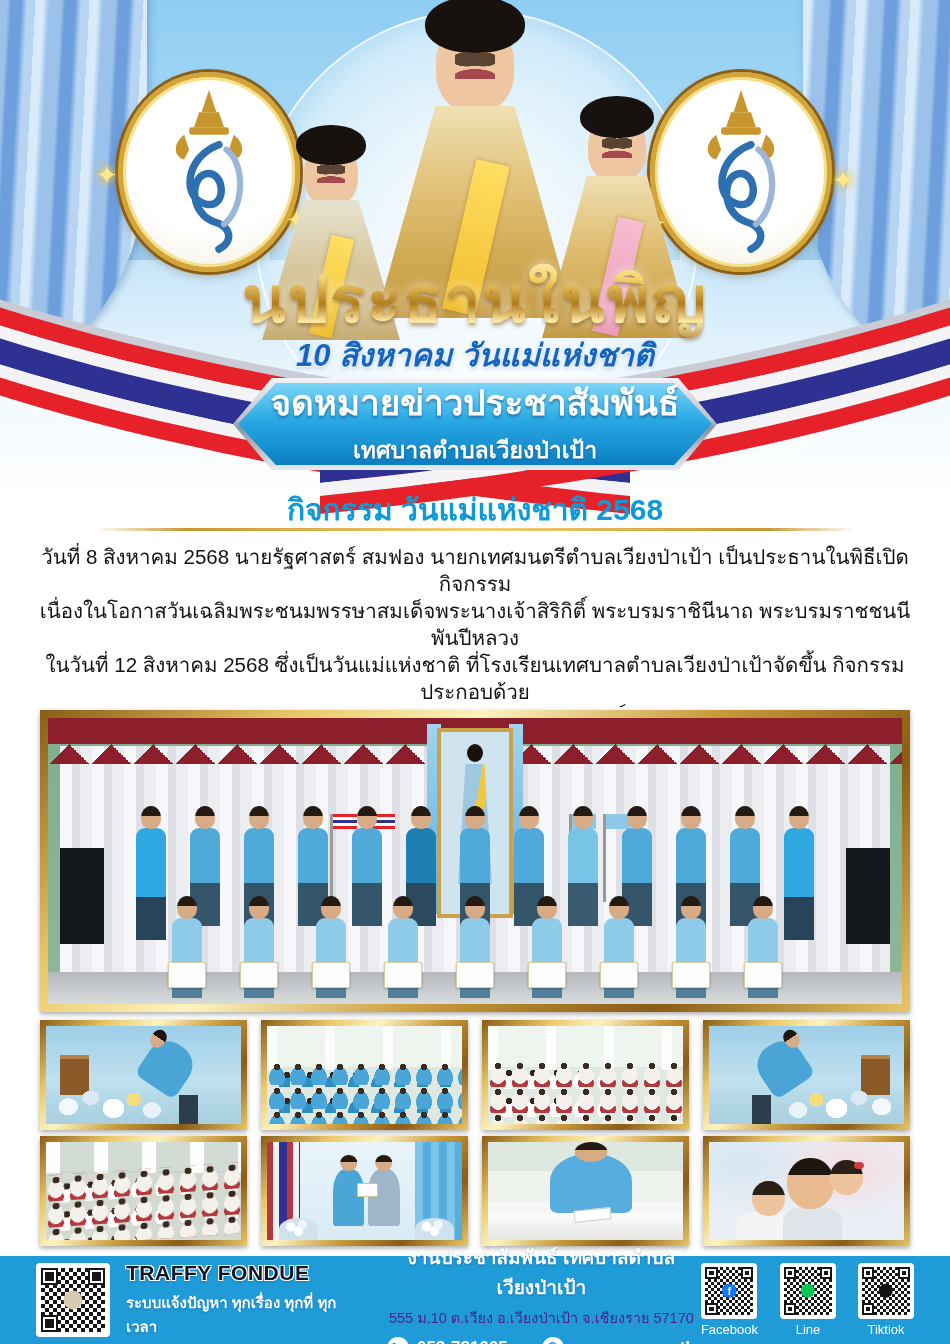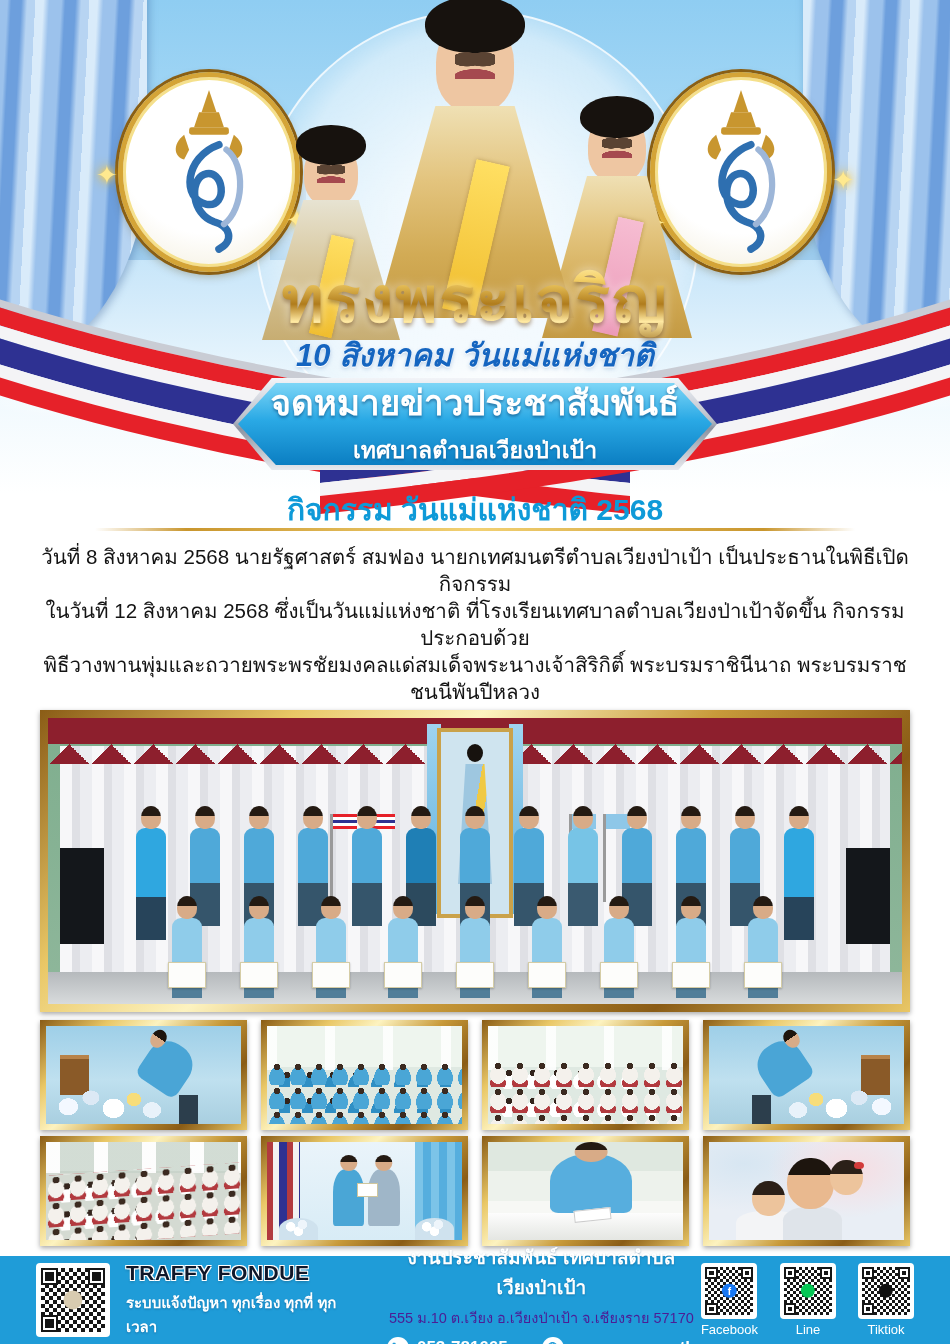--- a/index.html
+++ b/index.html
@@ -309,21 +309,21 @@
     <div class="royal q-center">
       <div class="r-head"></div>
         <div class="r-dress">
           <div class="r-sash"></div>
         </div>
     </div>
   </div>
 
   <div class="clouds"></div>
 
-  <div class="gold-title">ทรงพระเจริญ</div>
+  <div class="gold-title">นประธานในพิญ</div>
   <div class="subtitle">10 สิงหาคม วันแม่แห่งชาติ</div>
 
   <svg class="ribbons" viewBox="0 0 950 250">
     <g>
       <path d="M-5 30 C200 95 430 130 630 150 L630 158 C430 138 200 103 -5 38 Z" fill="#c9ccd4"></path>
       <path d="M-5 38 C200 103 430 138 630 158 L630 176 C430 156 200 121 -5 56 Z" fill="#e62129"></path>
       <path d="M-5 56 C200 121 430 156 630 176 L630 189 C430 169 200 134 -5 69 Z" fill="#f4f4f6"></path>
       <path d="M-5 69 C200 134 430 169 630 189 L630 215 C430 195 200 160 -5 95 Z" fill="#2e3192"></path>
       <path d="M-5 95 C200 160 430 195 630 215 L630 228 C430 208 200 173 -5 108 Z" fill="#f4f4f6"></path>
       <path d="M-5 108 C200 173 430 208 630 228 L630 246 C430 226 200 191 -5 126 Z" fill="#e62129"></path>
@@ -344,20 +344,21 @@
       <div class="banner-l2">เทศบาลตำบลเวียงป่าเป้า</div>
     </div>
   </div>
 </div>
 
 <div class="sec-head">กิจกรรม วันแม่แห่งชาติ 2568</div>
 <div class="gold-rule"></div>
 
 <div class="article">
   <div>วันที่ 8 สิงหาคม 2568 นายรัฐศาสตร์ สมฟอง นายกเทศมนตรีตำบลเวียงป่าเป้า เป็นประธานในพิธีเปิดกิจกรรม</div>
+  <div>เนื่องในโอกาสวันเฉลิมพระชนมพรรษาสมเด็จพระนางเจ้าสิริกิติ์ พระบรมราชินีนาถ พระบรมราชชนนีพันปีหลวง</div>
   <div>ในวันที่ 12 สิงหาคม 2568 ซึ่งเป็นวันแม่แห่งชาติ ที่โรงเรียนเทศบาลตำบลเวียงป่าเป้าจัดขึ้น กิจกรรมประกอบด้วย</div>
   <div>พิธีวางพานพุ่มและถวายพระพรชัยมงคลแด่สมเด็จพระนางเจ้าสิริกิติ์ พระบรมราชินีนาถ พระบรมราชชนนีพันปีหลวง</div>
 
 </div>
 
 <div class="main-photo">
   <div class="gframe">
     <div class="scene-main">
       <div class="curt"></div>
       <div class="val"></div>

